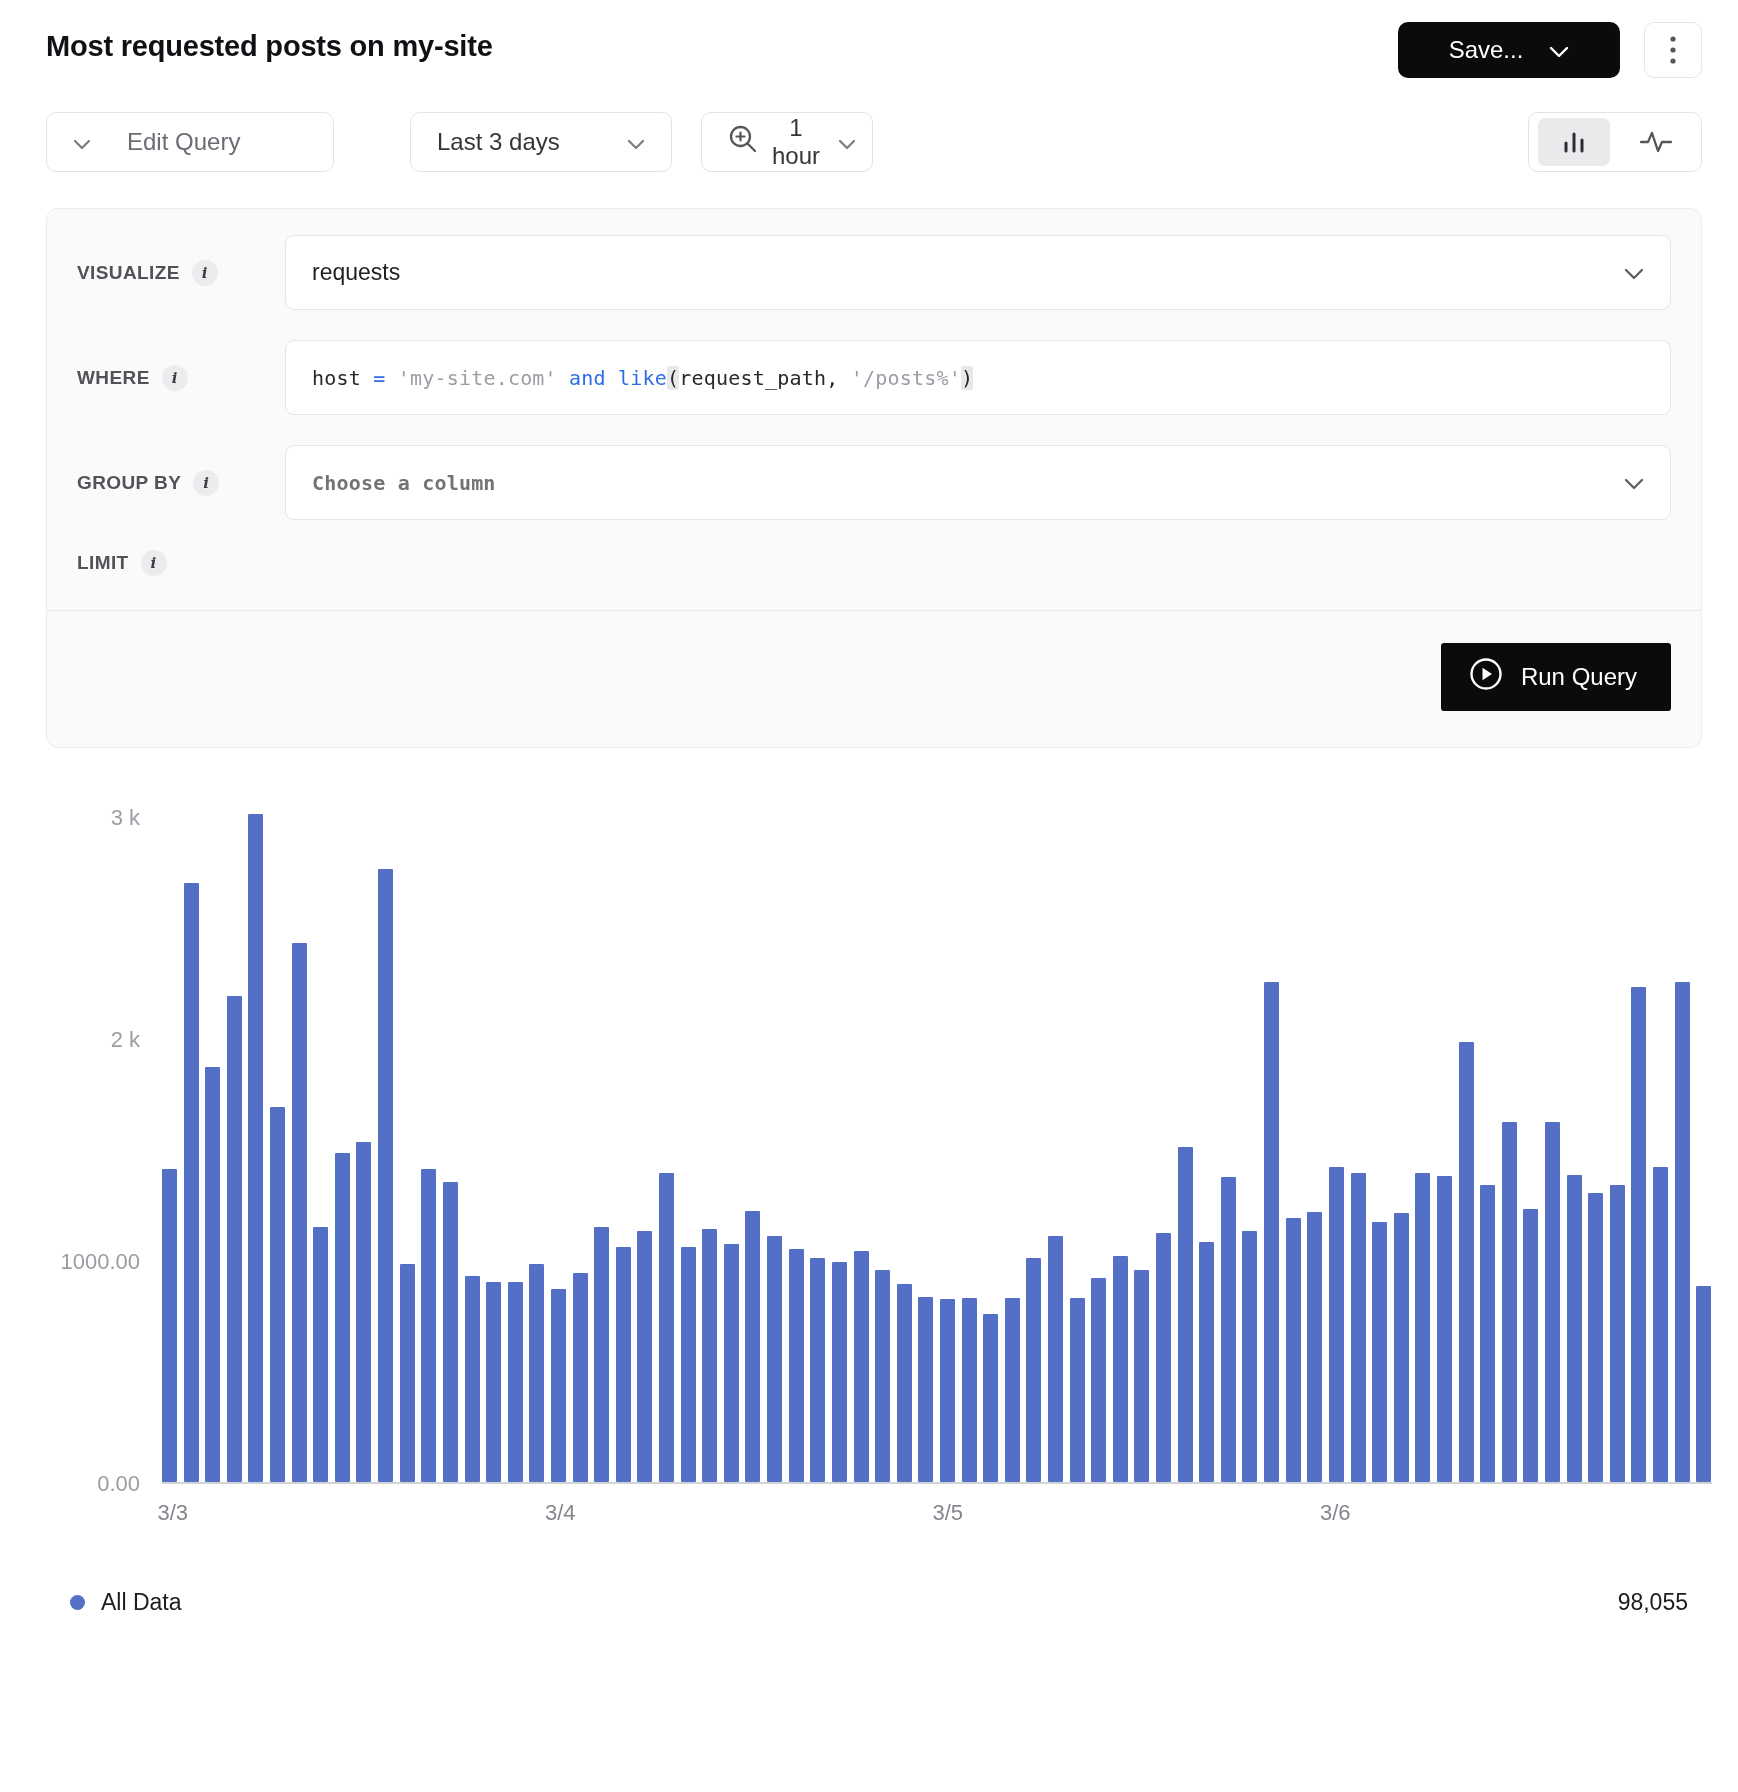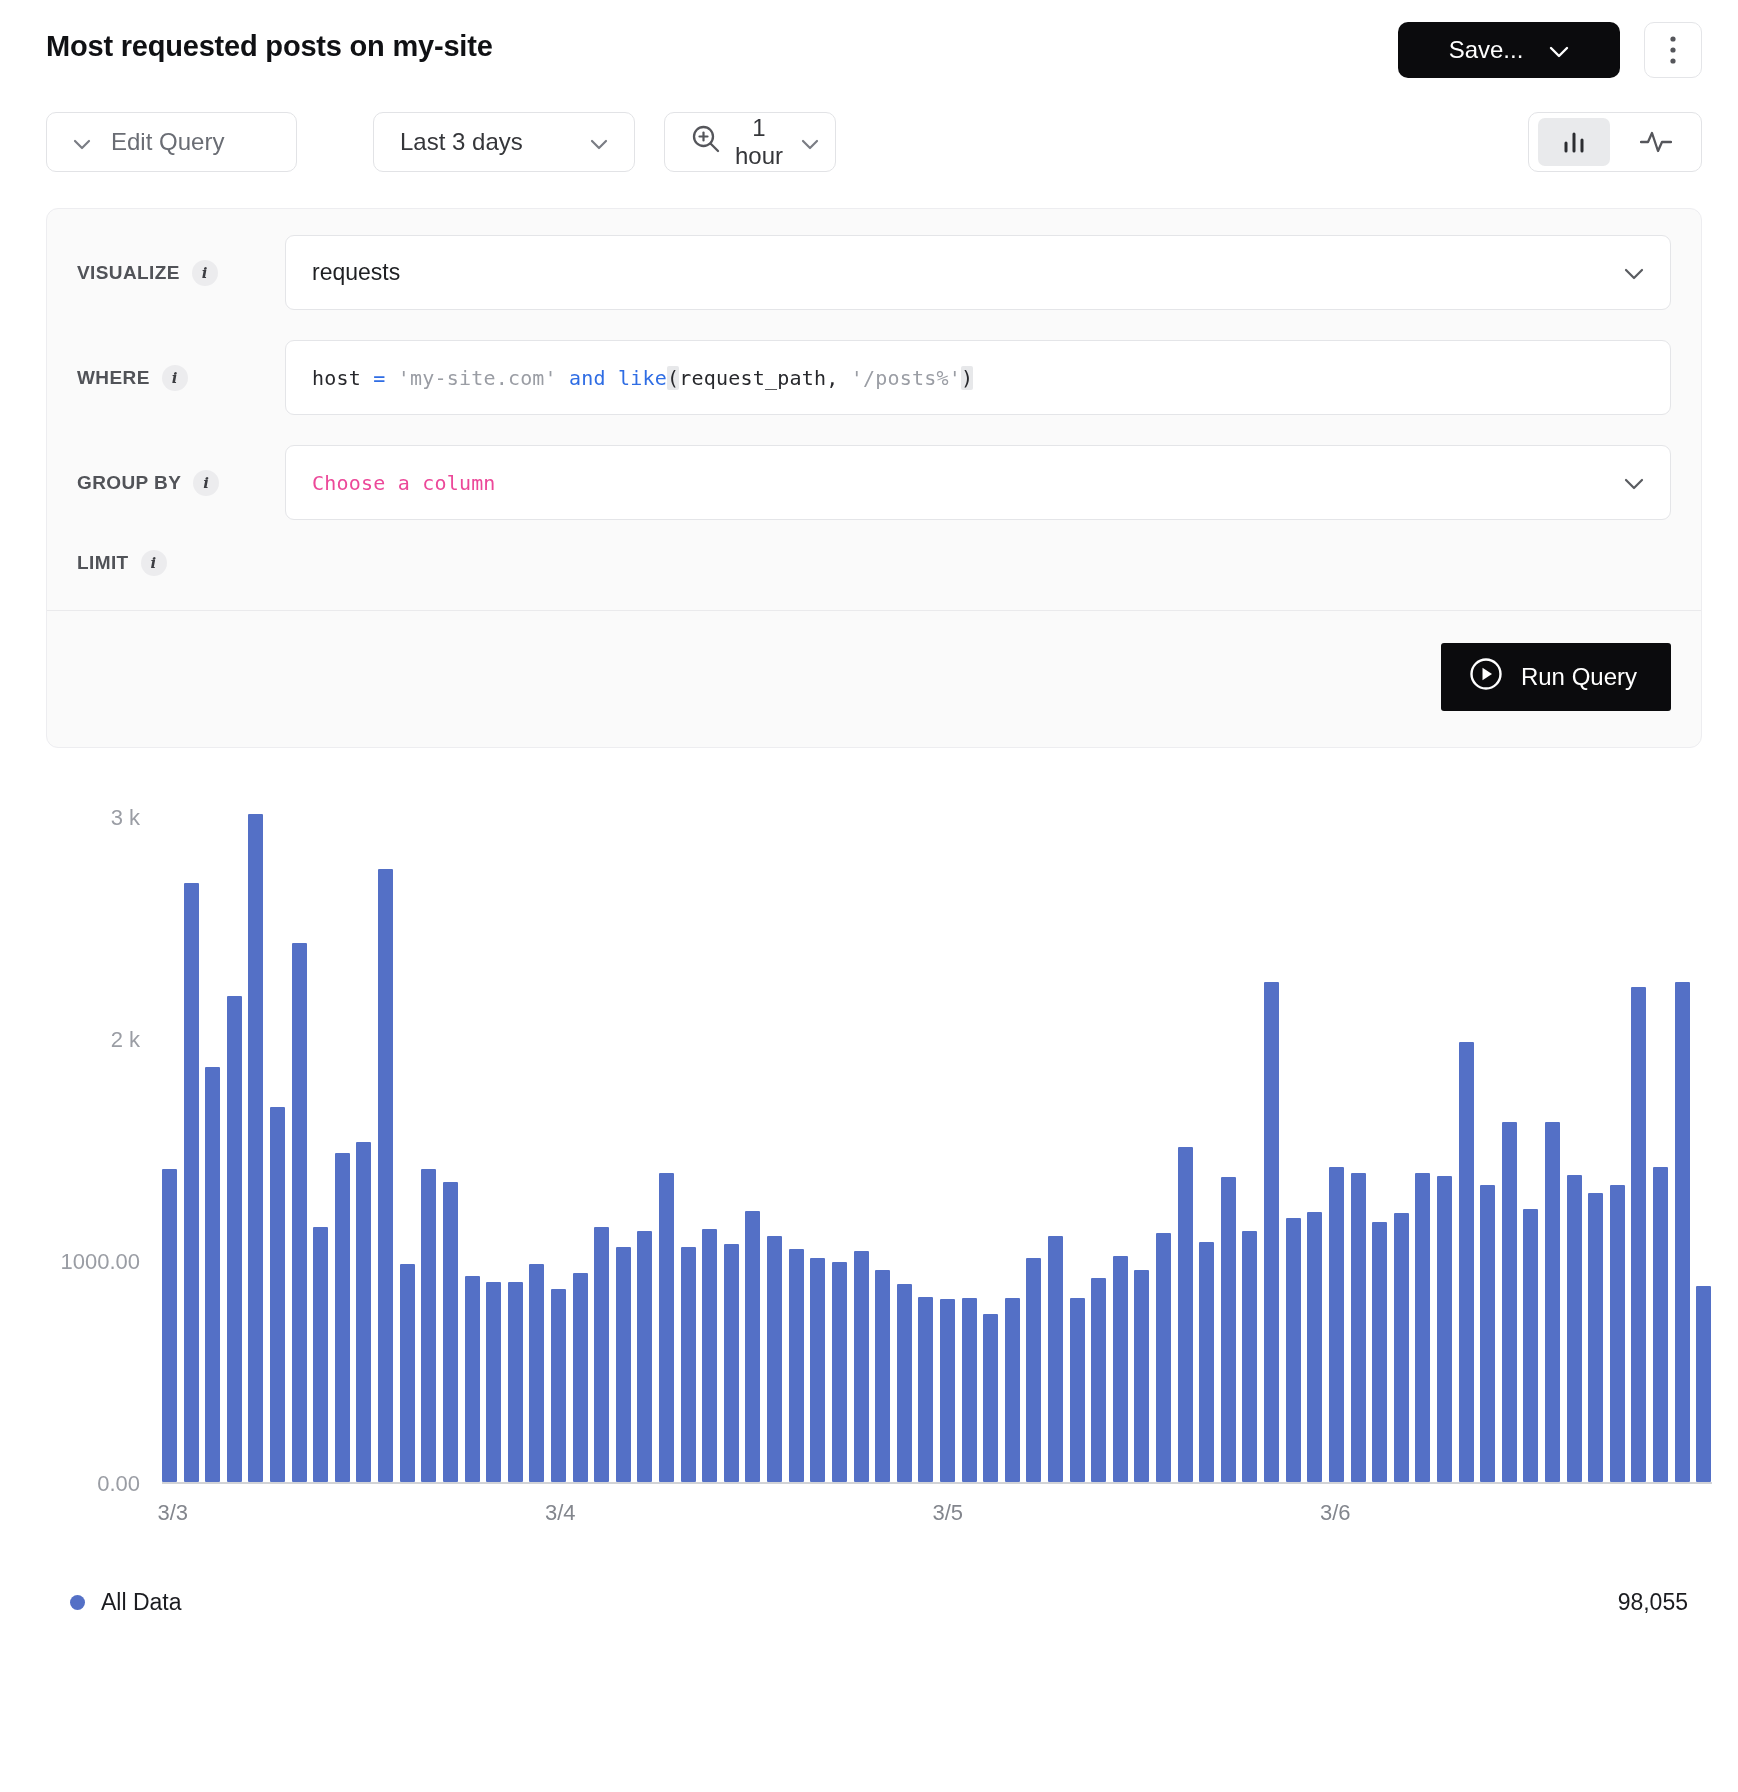--- a/index.html
+++ b/index.html
@@ -16,21 +16,21 @@
   .save-btn { width: 222px; height: 56px; font-size: 24px; gap: 26px; }
   .kebab-btn { width: 58px; height: 56px; background: #fff; border: 1px solid #e4e5e8; border-radius: 10px;
     display: flex; align-items: center; justify-content: center; cursor: pointer; }
   .kebab-btn svg { display: block; }
 
   
   .toolbar { display: flex; align-items: center; margin-top: 34px; }
   .tb-btn { height: 60px; background: #fff; border: 1px solid #e2e3e6; border-radius: 10px;
     display: flex; align-items: center; font-size: 24px; color: #35363a; padding: 0 26px; gap: 16px; }
   .tb-muted { color: #6a6d74; }
-  .edit-query { width: 251px; margin-right: 76px; gap: 20px; }
+  .edit-query { width: 288px; margin-right: 76px; gap: 36px; }
   .range-select { width: 262px; margin-right: 29px; justify-content: space-between; }
   .date-range { width: 556px; margin-right: 31px; color: #6a6d74; gap: 18px; }
   .interval { width: 172px; gap: 14px; }
   .chart-toggle { margin-left: auto; width: 174px; height: 60px; border: 1px solid #e2e3e6; border-radius: 10px;
     display: flex; align-items: center; justify-content: space-evenly; background: #fff; }
   .toggle-opt { width: 72px; height: 48px; border-radius: 7px; display: flex; align-items: center; justify-content: center; cursor: pointer; color:#34353a;}
   .toggle-opt.selected { background: #e9eaec; }
 
   
   .panel { margin-top: 36px; background: #fafafa; border: 1px solid #ededf0; border-radius: 12px;
@@ -38,21 +38,21 @@
   .q-row { display: flex; align-items: center; margin-bottom: 30px; }
   .q-label { width: 208px; display: flex; align-items: center; gap: 12px;
     font-size: 19px; font-weight: 700; color: #515358; letter-spacing: 0.4px; flex: none; }
   .info-dot { width: 26px; height: 26px; border-radius: 50%; background: #ececee; color: #3c3d42;
     font-size: 15px; font-weight: 700; display: inline-flex; align-items: center; justify-content: center;
     font-family: "DejaVu Serif", serif; font-style: italic; cursor: default; }
   .q-field { flex: 1; height: 75px; background: #fff; border: 1px solid #e4e5e8; border-radius: 9px;
     display: flex; align-items: center; padding: 0 26px; font-size: 23px; color: #1f2023; position: relative; }
   .q-field .chev { margin-left: auto; color: #595b60; }
   .mono, .code-line { font-family: "DejaVu Sans Mono", monospace; font-size: 20px; letter-spacing: 0.2px; }
-  .placeholder { color: #ec4899; }
+  .placeholder { color: #737373; font-weight: bold; }
   .q-field.disabled { background: #f5f5f6; color: #8b8e95; }
   .tk-kw { color: #2f6de4; }
   .tk-str { color: #9a9da4; }
   .tk-id { color: #27282c; }
   .tk-brkt { color: #27282c; background: #e7e8ea; border-radius: 2px; }
   .panel-divider { border: none; border-top: 1px solid #eaeaec; margin: 34px -30px 0 -30px; }
   .panel-footer { display: flex; justify-content: flex-end; margin-top: 32px; }
   .run-btn { height: 68px; padding: 0 34px 0 28px; font-size: 24px; gap: 18px; border-radius: 3px; }
 
   

